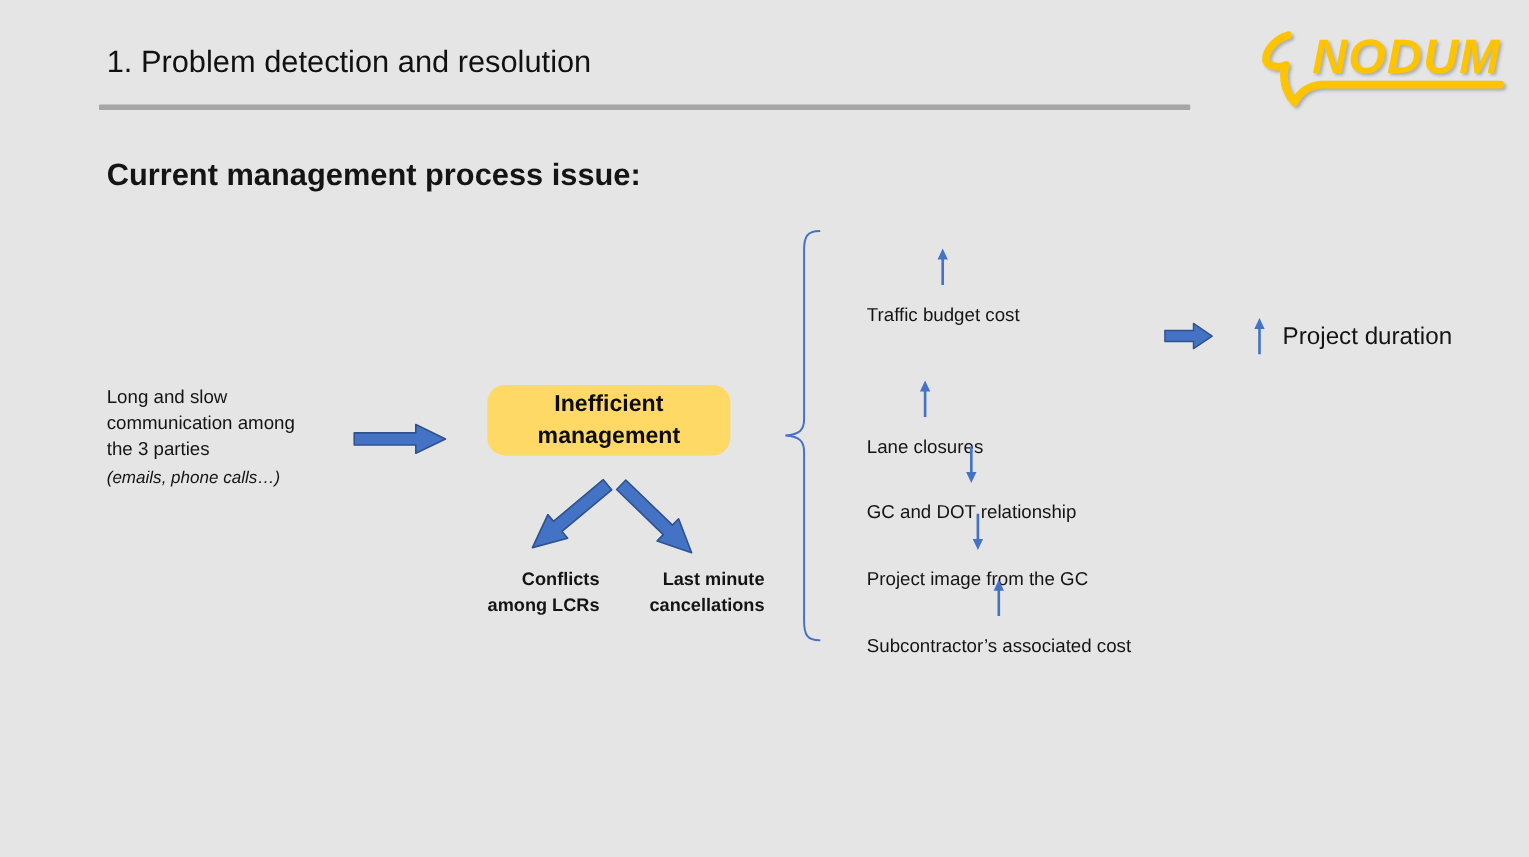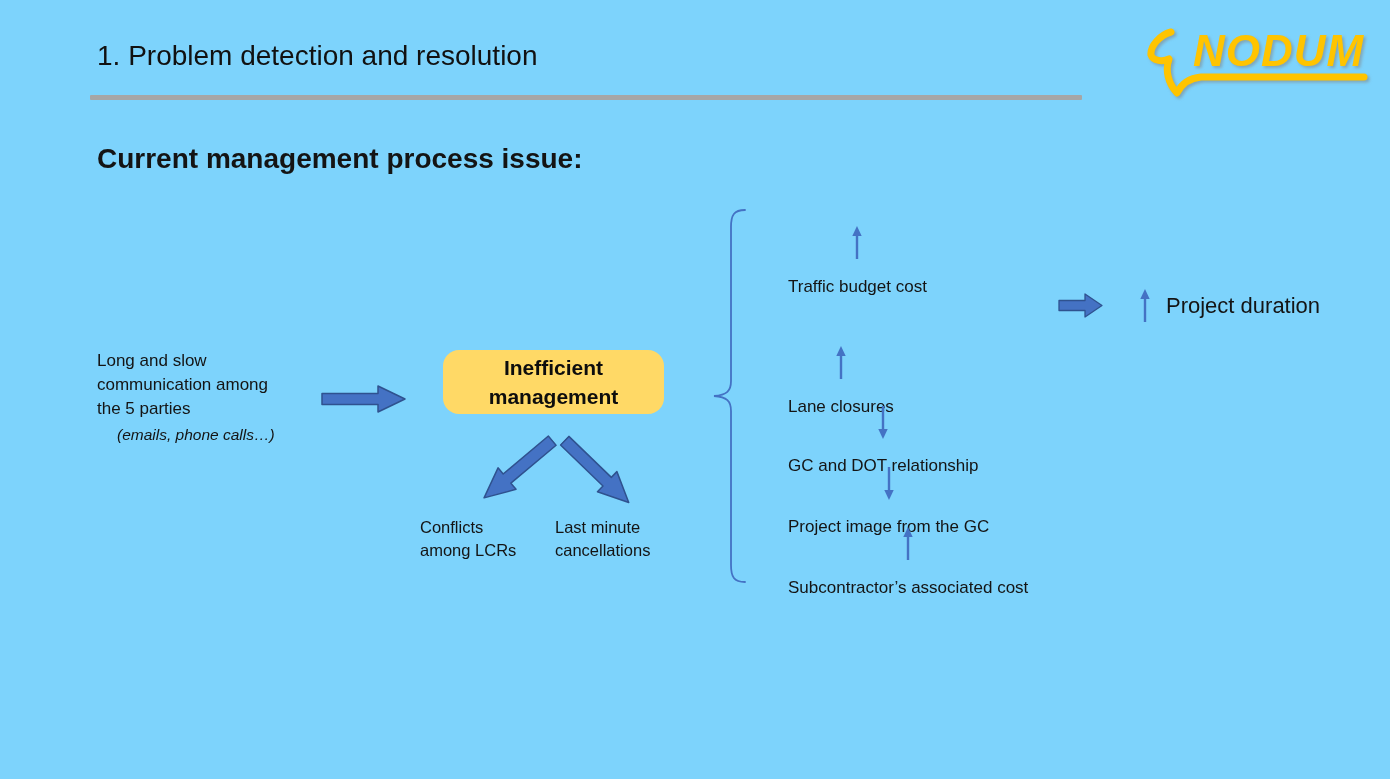--- a/index.html
+++ b/index.html
@@ -1,47 +1,47 @@
 <!DOCTYPE html>
 <html><head>
 <meta charset="utf-8">
 <style>
   html,body{margin:0;padding:0;background:#fff;}
   .slide{
-    position:relative;width:1390px;height:779px;background:#7dd3fc;overflow:hidden;
+    position:relative;width:1390px;height:779px;background:#e5e5e5;overflow:hidden;
     font-family:"Liberation Sans",sans-serif;color:#1a1a1a;
   }
   .abs{position:absolute;}
   .page-title{
     left:97px;top:40px;font-size:28px;font-weight:400;color:#111;letter-spacing:0;
   }
   .title-rule{
     left:90px;top:95px;width:992px;height:5px;background:#a6a6a6;border-radius:1px;
   }
   .logo{left:1143px;top:20px;width:232px;height:96px;filter:drop-shadow(2px 2px 1.5px rgba(130,130,130,0.55));}
   .subtitle{left:97px;top:143px;font-size:28px;font-weight:700;color:#141414;}
   .cause-text{
     left:97px;top:349px;width:215px;font-size:17px;line-height:24px;white-space:pre-line;color:#141414;
   }
   .cause-note{
-    left:97px;top:426px;font-size:15.5px;font-style:italic;color:#141414;margin-left:20px;
+    left:97px;top:426px;font-size:15.5px;font-style:italic;color:#141414;
   }
   .center-box{
     left:443px;top:350px;width:221px;height:64px;background:#FFD966;border-radius:16px;
     display:flex;align-items:center;justify-content:center;text-align:center;
   }
   .center-box .box-label{
     font-size:21px;font-weight:700;line-height:29px;white-space:pre-line;color:#0d0d0d;
   }
   .block-arrow-main{left:321px;top:384px;}
   .diag-arrow{transform-origin:0 50%;}
   .diag-left{left:553px;top:424px;transform:rotate(140deg);}
   .diag-right{left:564px;top:424px;transform:rotate(44deg);}
   .sub-label{
-    top:516px;text-align:left;font-size:16.5px;line-height:23px;white-space:pre-line;color:#141414;
+    top:516px;text-align:right;font-size:16.5px;line-height:23px;white-space:pre-line;color:#141414;font-weight:bold;
   }
   .sub-label.first{left:420px;width:125px;}
   .sub-label.second{left:555px;width:140px;}
   .brace{left:705px;top:205px;}
   .effect-row{
     left:788px;height:44px;display:flex;align-items:center;gap:16px;flex-direction:column;
   }
   .effect-row .label{font-size:17px;color:#141414;white-space:nowrap;}
   .thin-arrow{display:inline-flex;width:14px;justify-content:center;}
   .thin-arrow .arr-up,.thin-arrow .arr-down{display:none;}
@@ -61,21 +61,21 @@
 
   <svg class="abs logo" width="232" height="96" viewBox="0 0 232 96">
     <path d="M 28 12 C 17 15, 7 26, 8 35 C 10 41, 20 42, 26 39 C 22 50, 25 63, 34 73 C 39 63, 47 58, 58 57 L 221 57" fill="none" stroke="#FFC400" stroke-width="7" stroke-linecap="round" stroke-linejoin="round"></path>
     <text x="50" y="46" font-size="44" font-style="italic" font-weight="700" letter-spacing="1" fill="#FFC400" font-family="Liberation Sans, sans-serif">NODUM</text>
   </svg>
 
   <div class="abs subtitle">Current management process issue:</div>
 
   <div class="abs cause-text">Long and slow
 communication among
-the 5 parties</div>
+the 3 parties</div>
   <div class="abs cause-note">(emails, phone calls…)</div>
 
   <svg class="abs block-arrow-main" width="86" height="30" viewBox="0 0 86 30">
     <path d="M1 9.5 L57 9.5 L57 2 L84 15 L57 28 L57 20.5 L1 20.5 Z" fill="#4472C4" stroke="#2F528F" stroke-width="1.5" stroke-linejoin="round"></path>
   </svg>
 
   <div class="abs center-box">
     <div class="box-label">Inefficient
 management</div>
   </div>

